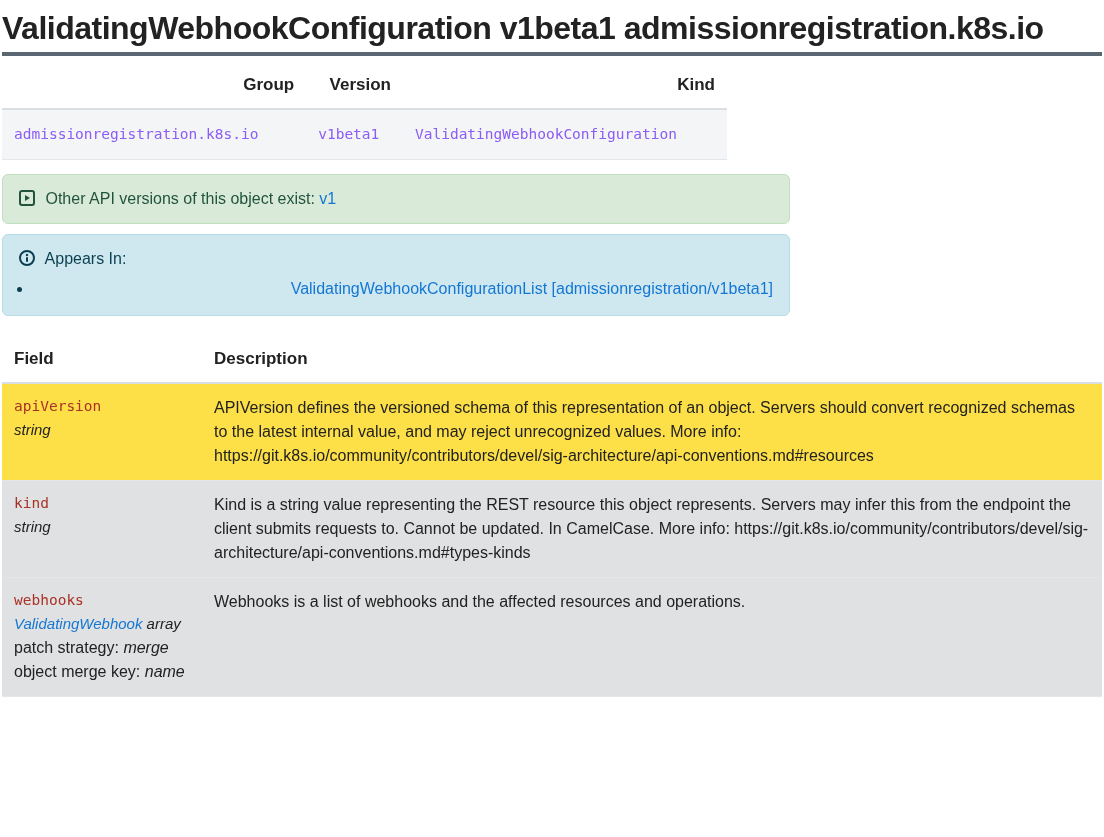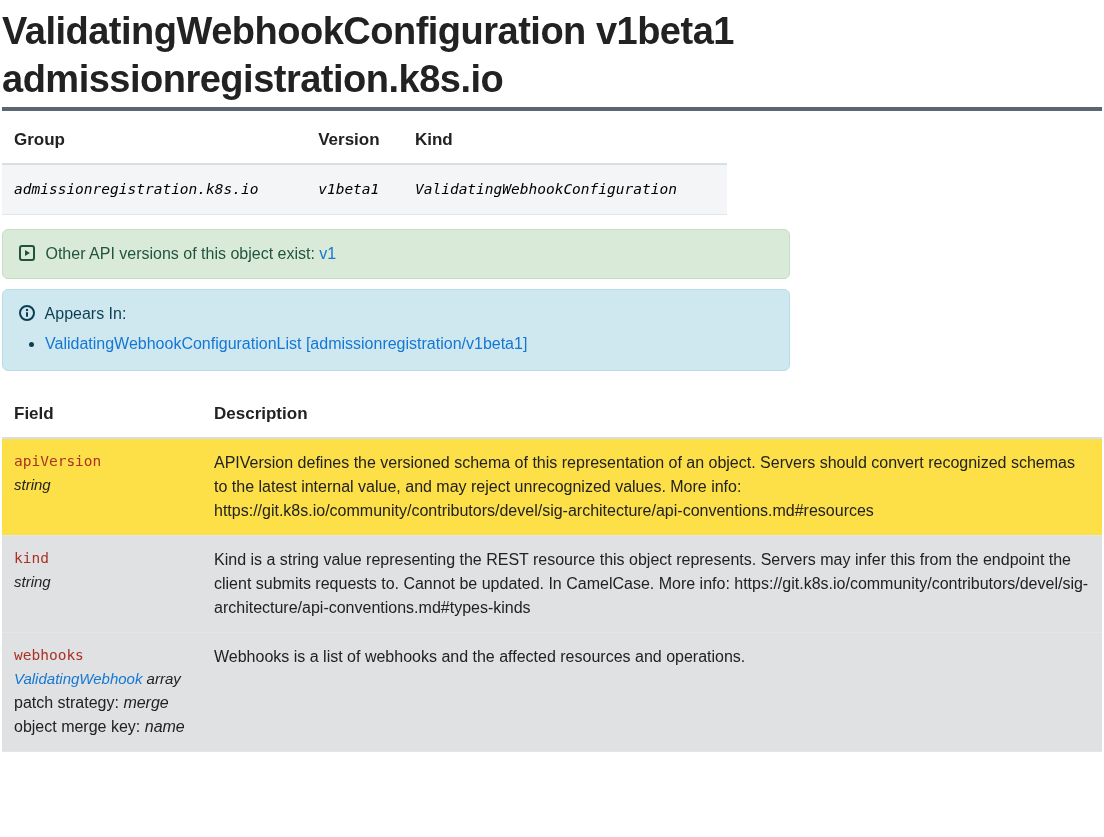--- a/index.html
+++ b/index.html
@@ -6,61 +6,61 @@
   body {
     margin: 0;
     padding: 0 2px;
     font-family: -apple-system, BlinkMacSystemFont, "Segoe UI", Helvetica, Arial, sans-serif;
     color: #222;
     background: #fff;
     font-size: 16px;
     line-height: 1.5;
   }
   h1.page-title {
-    font-size: 38px;
+    font-size: 32px;
     font-weight: 700;
     margin: 8px 0 4px 0;
     letter-spacing: -0.5px;
     line-height: 1.25;
     padding-bottom: 4px;
     border-bottom: 4px solid #5a6672;
   }
   .narrow-col { width: 788px; }
   table { border-collapse: collapse; width: 100%; }
   th, td { text-align: left; vertical-align: top; }
   .gvk-table { margin: 6px 0 14px 0; width: 725px; }
   .gvk-table th {
     padding: 10px 12px 10px 12px;
     font-size: 17px;
     font-weight: 700;
     border-bottom: 2px solid #d9dee2;
+    text-align: right;
   }
   .gvk-table td {
     padding: 14px 12px;
     background: #f4f5f6;
     border-top: 1px solid #e4e7ea;
     border-bottom: 1px solid #e4e7ea;
   }
   .gvk-table td.code, code.k {
     font-family: ui-monospace, SFMono-Regular, Menlo, Consolas, monospace;
-    color: #000000;
+    color: #8b5cf6;
     font-size: 14.5px;
-    font-style: italic;
   }
   .alert {
     border-radius: 6px;
     padding: 12px 16px;
     margin: 10px 0;
     font-size: 16px;
   }
   .alert-green { background: #d9ead9; border: 1px solid #bfe0bf; color: #22543d; }
   .alert-blue  { background: #cfe8ef; border: 1px solid #b5dde8; color: #0a3f52; }
   .alert a { color: #1477d4; text-decoration: none; }
   .alert .icon { margin-right: 6px; vertical-align: -2px; }
-  .alert ul { margin: 6px 0 2px 26px; padding: 0; }
+  .alert ul { margin: 6px 0 2px 14px; padding: 0; text-align: right; }
   .alert li { color: #0a3f52; }
   .field-table { width: 100%; margin-top: 20px; }
   .field-table th {
     padding: 10px 12px;
     font-size: 17px;
     font-weight: 700;
     border-bottom: 2px solid #d9dee2;
   }
   .field-table td {
     padding: 12px 12px;

